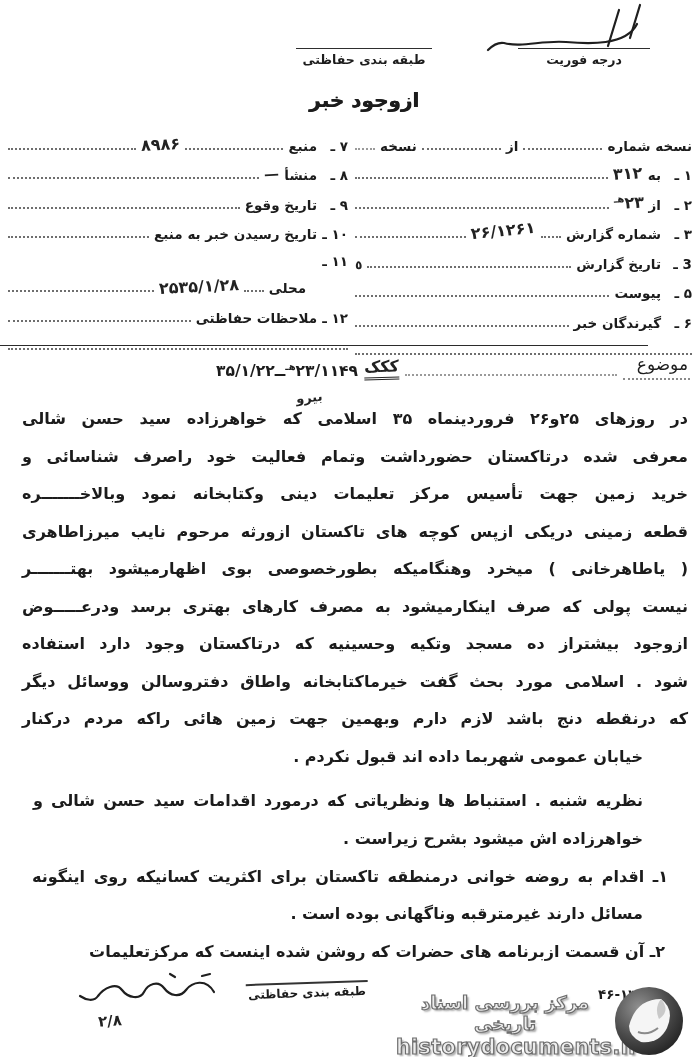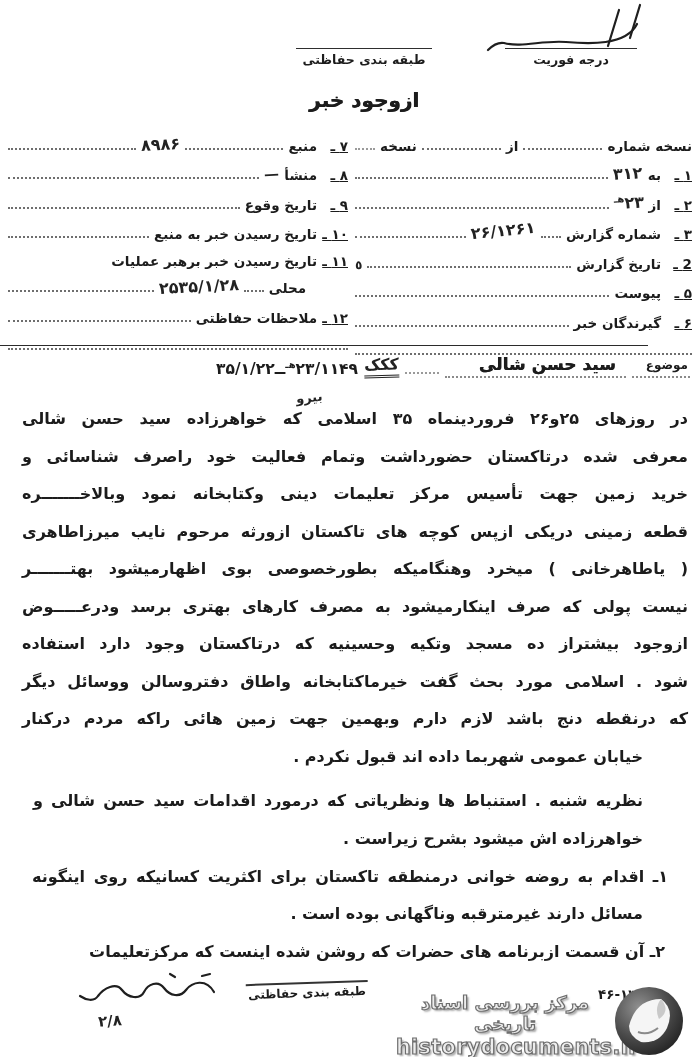--- a/index.html
+++ b/index.html
@@ -11,36 +11,36 @@
   .abs{position:absolute;}
   
   .hdr-label{border-top:1.6px solid #2e2e2e;padding-top:3px;text-align:center;
     font-size:12.5px;font-weight:700;}
   .doc-title{font-size:20px;font-weight:700;text-align:center;
     text-shadow:0.6px 0 0 currentColor;letter-spacing:1px;}
   
   .fcol{display:flex;flex-direction:column;}
   .frow{display:flex;align-items:flex-end;height:29.5px;font-size:13.5px;
     font-weight:700;gap:5px;white-space:nowrap;}
-  .num{min-width:26px;text-decoration:underline;}
+  .num{min-width:26px;}
   .leader{flex:1;border-bottom:2px dotted #6e6e6e;margin-bottom:4px;min-width:8px;}
   .leader.lw20{flex:0 0 20px;}
   .leader.faint{border-bottom-color:#9a9a9a;}
   .fullleader{border-bottom:2px dotted #6e6e6e;height:22px;}
   .hand{display:inline-block;font-weight:700;transform:rotate(-3deg);
     letter-spacing:1px;color:#222;}
   .hand.big{font-size:16px;}
   .hand.slash{font-size:16px;transform:rotate(-6deg) translateY(-2px);}
   .sup{font-size:10px;vertical-align:super;}
   .dashval{font-size:15px;letter-spacing:0;}
   
   .divider{border-top:1.7px solid #2b2b2b;}
   
   .subjrow{display:flex;align-items:flex-end;gap:6px;}
-  .subj-label{font-size:12px;font-weight:700;border-bottom:2px dotted #8a8a8a;
+  .subj-label{font-size:17px;font-weight:400;border-bottom:2px dotted #8a8a8a;
     padding:0 2px 4px 14px;}
   .subj-value{font-size:17px;font-weight:700;border-bottom:2px dotted #8a8a8a;
     padding:0 10px 2px 34px;text-shadow:0.5px 0 0 currentColor;}
   .scribble-k{font-size:16px;border-bottom:3px double #222;padding-bottom:1px;
     transform:rotate(-2deg);}
   .file-cluster{font-size:15.5px;font-weight:700;letter-spacing:.5px;}
   .spacer200{flex:0 0 198px;}
   
   .body{font-size:16px;font-weight:700;line-height:37.55px;}
   .bl{min-height:37.55px;}
@@ -65,21 +65,21 @@
 <body>
 
 <div class="page">
 
   <svg class="abs" style="left:470px;top:2px;" width="200" height="60" viewBox="0 0 200 60">
     <path class="ink" d="M149 8 L138 44"></path>
     <path class="ink" d="M170 3 L160 36"></path>
     <path class="ink" d="M167 22 C156 44 118 42 96 40 C72 38 52 46 34 41 C28 40 22 44 18 48"></path>
   </svg>
 
-  <div class="abs hdr-label" style="left:505px;top:48px;width:132px;">
+  <div class="abs hdr-label" style="left:518px;top:48px;width:132px;">
     <span>درجه فوریت</span>
   </div>
 
   <div class="abs hdr-label" style="left:296px;top:48px;width:136px;">
     <span>طبقه بندی حفاظتی</span>
   </div>
 
   <div class="abs doc-title" style="left:303px;top:88px;width:122px;">ازوجود خبر</div>
 
   <div class="abs fcol" style="left:355px;right:8px;top:124px;">
@@ -104,21 +104,21 @@
       <span class="leader"></span>
     </div>
     <div class="frow">
       <span class="num">۳ ـ</span>
       <span>شماره گزارش</span>
       <span class="leader lw20"></span>
       <span class="hand slash">۲۶/۱۲۶۱</span>
       <span class="leader"></span>
     </div>
     <div class="frow">
-      <span class="num">2 ـ</span>
+      <span class="num">3 ـ</span>
       <span>تاریخ گزارش</span>
       <span class="leader"></span>
       <span class="hand" style="font-size:12px;">٥</span>
     </div>
     <div class="frow">
       <span class="num">۵ ـ</span>
       <span>پیوست</span>
       <span class="leader"></span>
     </div>
     <div class="frow">
@@ -148,41 +148,39 @@
       <span>تاریخ وقوع</span>
       <span class="leader"></span>
     </div>
     <div class="frow">
       <span class="num">۱۰ ـ</span>
       <span>تاریخ رسیدن خبر به منبع</span>
       <span class="leader"></span>
     </div>
     <div class="frow" style="height:27px;">
       <span class="num">۱۱ ـ</span>
-      <span>تاریخ رسیدن خبر برهبر عملیات</span>
     </div>
     <div class="frow" style="height:27px;margin-right:42px;">
       <span>محلی</span>
       <span class="leader lw20"></span>
       <span class="hand big">۲۵۳۵/۱/۲۸</span>
       <span class="leader"></span>
     </div>
     <div class="frow">
       <span class="num">۱۲ ـ</span>
       <span>ملاحظات حفاظتی</span>
       <span class="leader"></span>
     </div>
     <div class="fullleader"></div>
   </div>
 
   <div class="abs divider" style="left:0;top:345px;width:648px;"></div>
 
   <div class="abs subjrow" style="left:12px;right:10px;top:354px;">
     <span class="subj-label">موضوع</span>
-    <span class="subj-value">سید حسن شالی</span>
     <span class="leader faint"></span>
     <span class="hand scribble-k">ککک</span>
     <span class="file-cluster"><span>۲۳/۱۱۴۹</span><span class="sup">هـ</span><span>ــ</span><span>۳۵/۱/۲۲</span></span>
     <span class="spacer200"></span>
   </div>
   <div class="abs hand" style="left:296px;top:390px;font-size:13px;transform:rotate(-6deg);">بیرو</div>
 
   <div class="abs body" style="left:22px;right:12px;top:400px;">
     <div class="bl j">در روزهای ۲۵و۲۶ فروردینماه ۳۵ اسلامی که خواهرزاده سید حسن شالی</div>
     <div class="bl j">معرفی شده درتاکستان  حضورداشت وتمام فعالیت خود راصرف شناسائی و</div>

